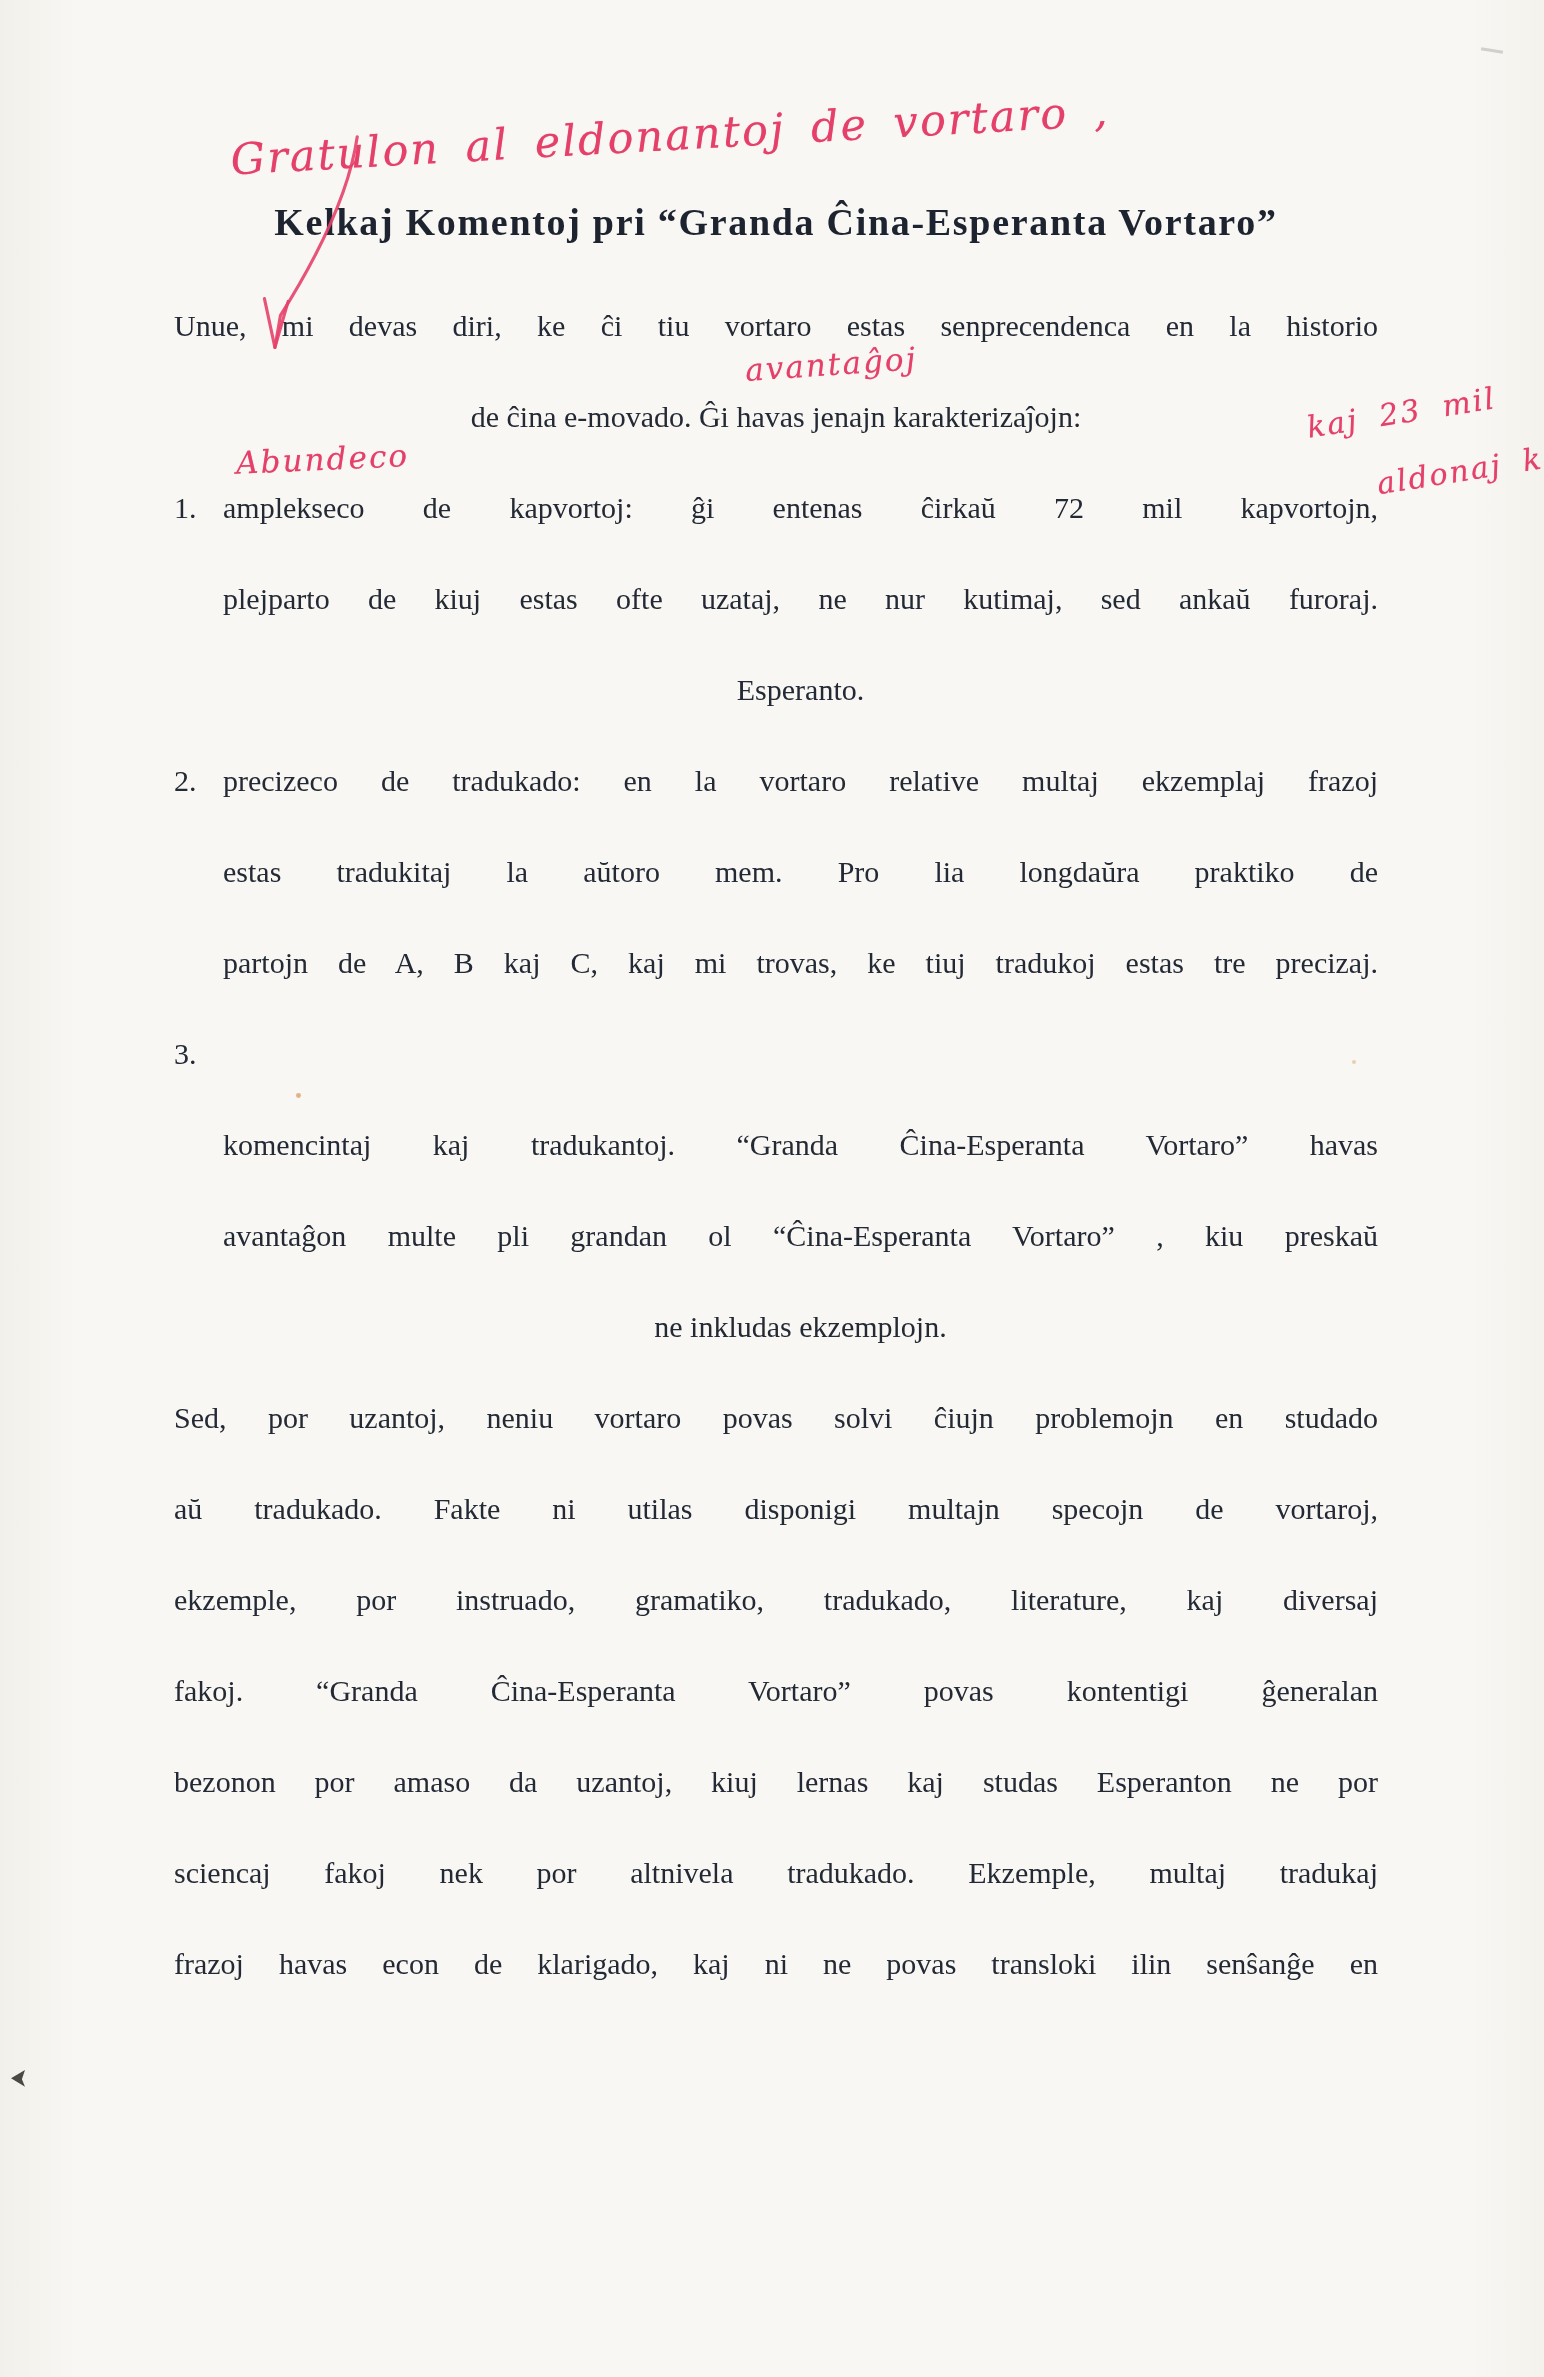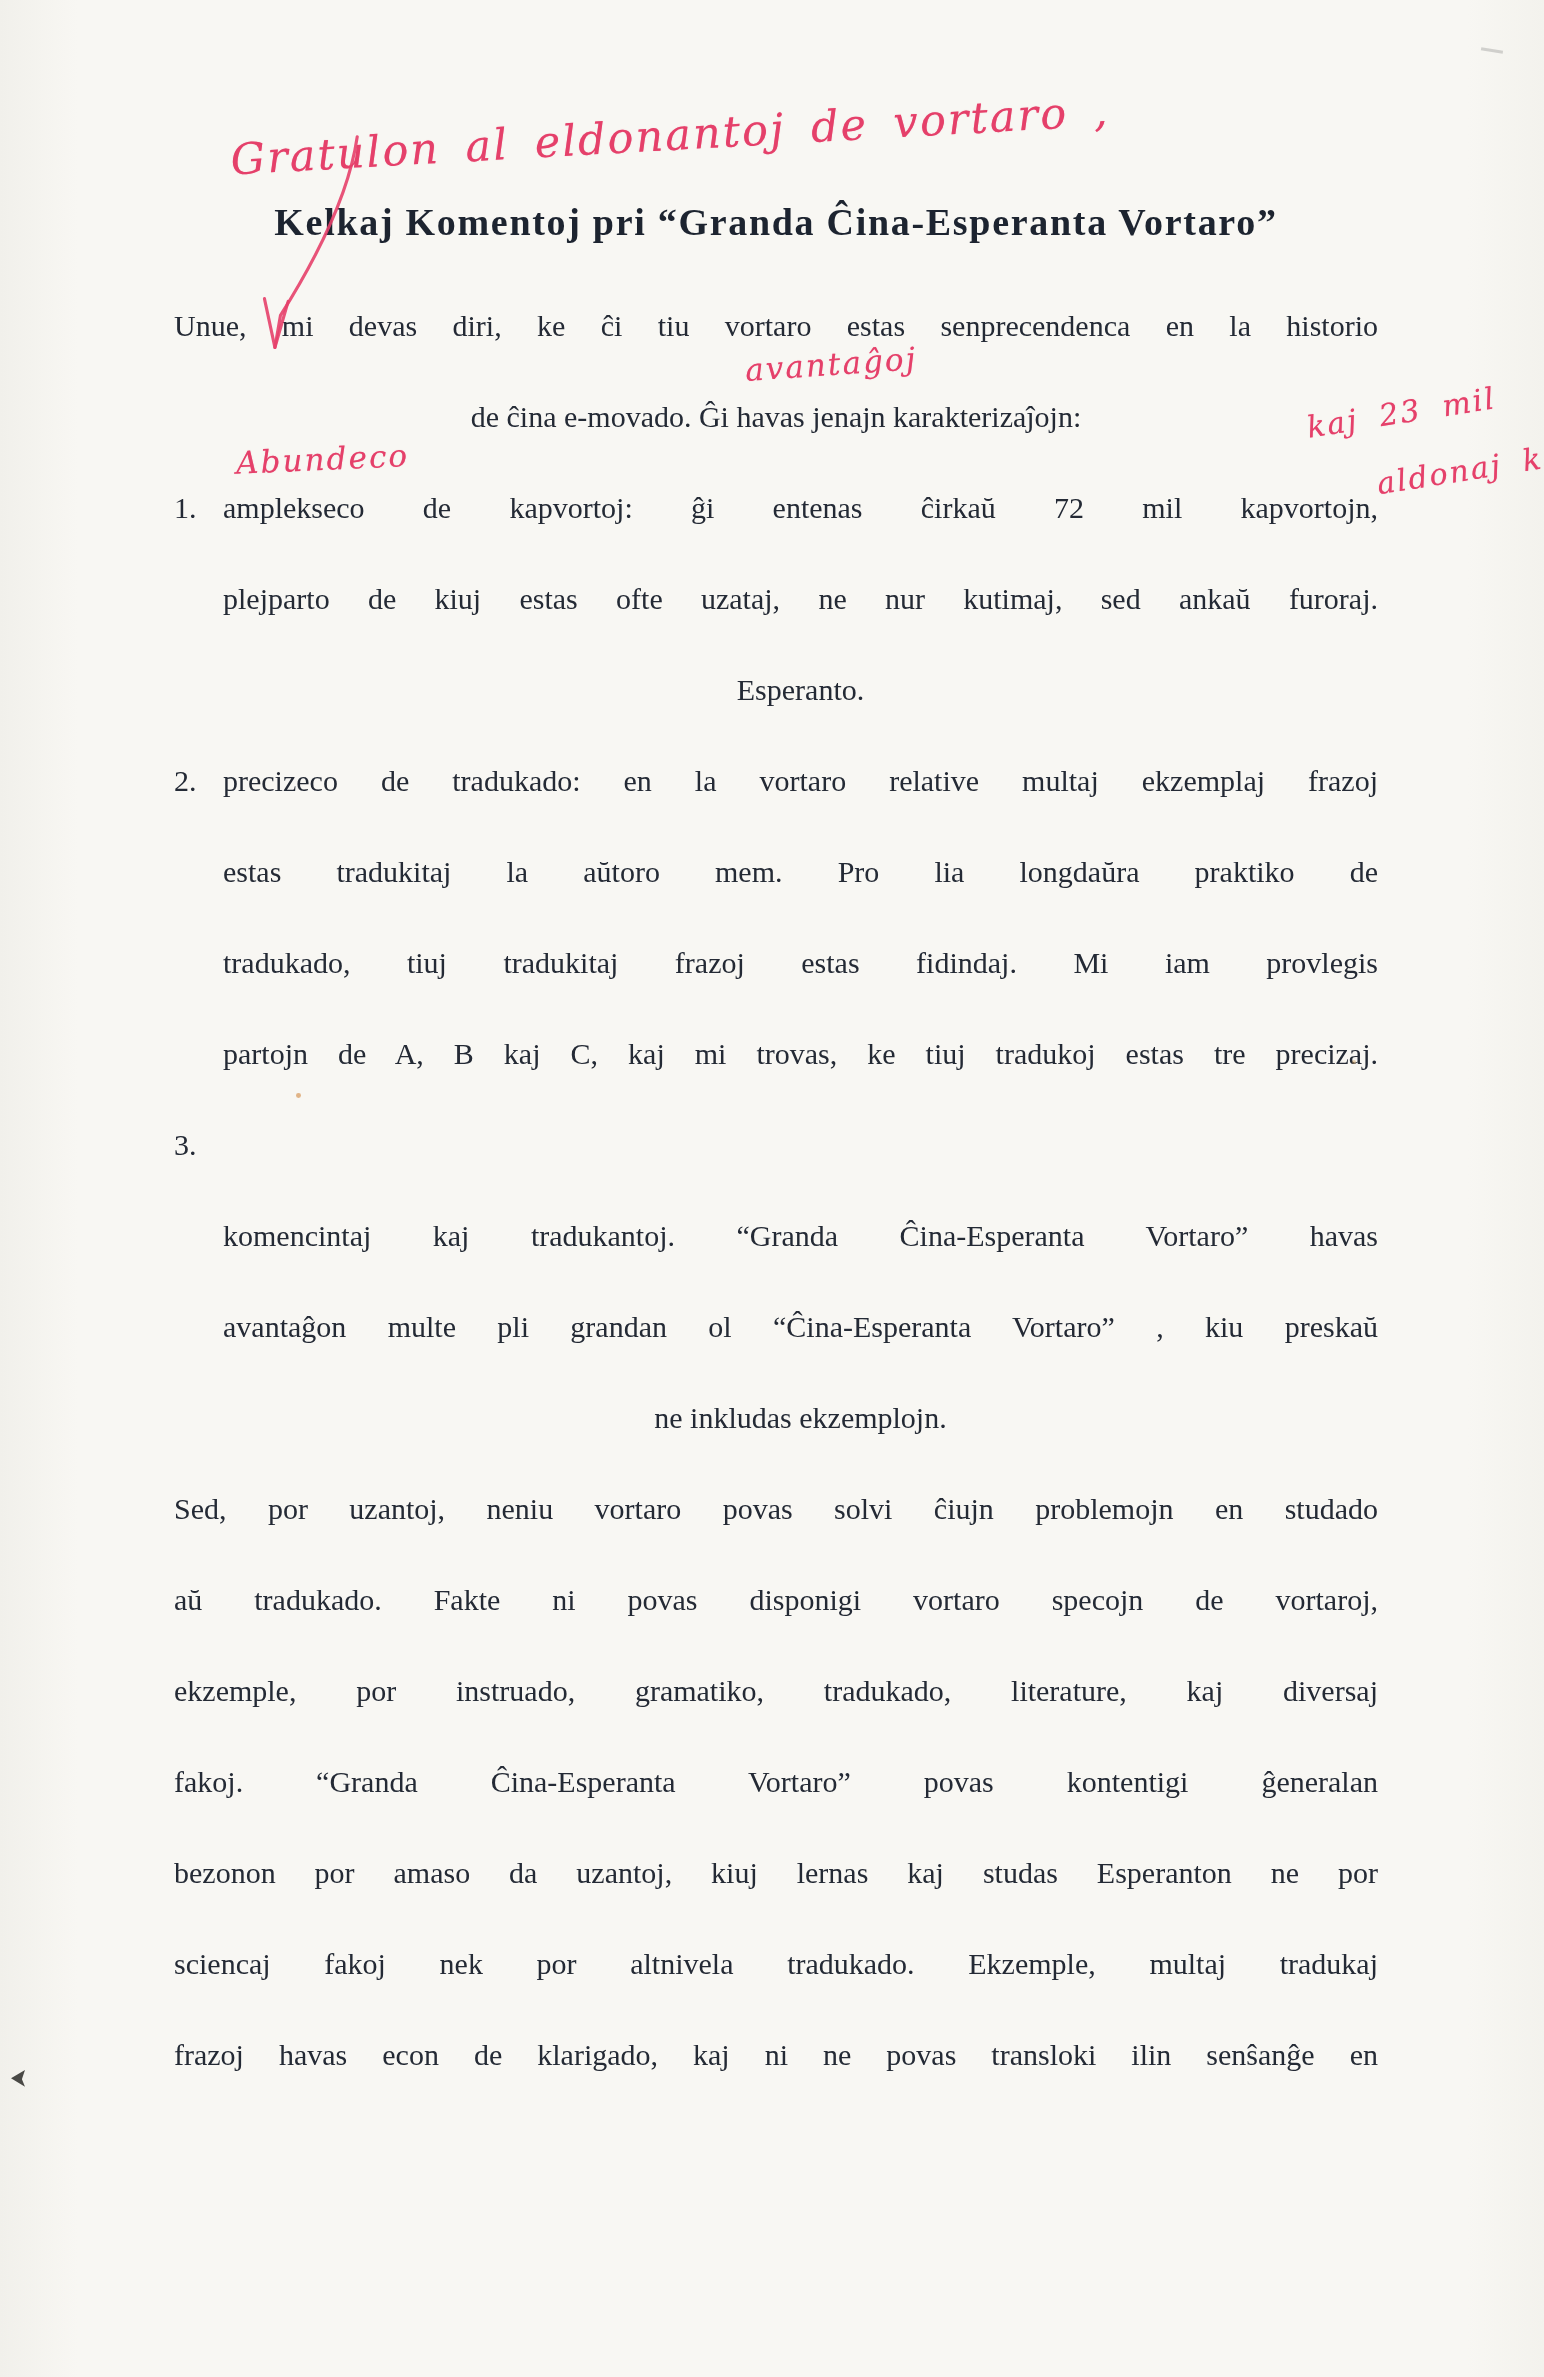--- a/index.html
+++ b/index.html
@@ -72,32 +72,31 @@
   <div class="line j ind">
     <span class="num">1.</span><span>amplekseco de kapvortoj:  ĝi entenas ĉirkaŭ 72 mil kapvortojn,</span>
   </div>
   <div class="line j ind">plejparto de kiuj estas ofte uzataj, ne nur kutimaj, sed ankaŭ furoraj.</div>
   <div class="line l ind">Esperanto.</div>
 
   <div class="line j ind">
     <span class="num">2.</span><span>precizeco de tradukado: en la vortaro relative multaj ekzemplaj frazoj</span>
   </div>
   <div class="line j ind">estas tradukitaj la aŭtoro mem. Pro lia longdaŭra praktiko de</div>
-  <div class="line j ind">tradukado, tiuj tradukitaj frazoj estas fidindaj. Mi iam provlegis</div>
   <div class="line j ind">partojn de A, B kaj C, kaj mi trovas, ke tiuj tradukoj estas tre precizaj.</div>
 
   <div class="line j ind">
     <span class="num">3.</span>
   </div>
   <div class="line j ind">komencintaj kaj tradukantoj. “Granda Ĉina-Esperanta Vortaro” havas</div>
   <div class="line j ind">avantaĝon multe pli grandan ol “Ĉina-Esperanta Vortaro” , kiu preskaŭ</div>
   <div class="line l ind">ne inkludas ekzemplojn.</div>
 
   <div class="line j">Sed, por uzantoj, neniu vortaro povas solvi ĉiujn problemojn en studado</div>
-  <div class="line j">aŭ tradukado. Fakte ni povas disponigi vortaro specojn de vortaroj,</div>
+  <div class="line j">aŭ tradukado. Fakte ni utilas disponigi multajn specojn de vortaroj,</div>
   <div class="line j">ekzemple, por instruado, gramatiko, tradukado, literature, kaj diversaj</div>
   <div class="line j">fakoj. “Granda Ĉina-Esperanta Vortaro” povas kontentigi ĝeneralan</div>
   <div class="line j">bezonon por amaso da uzantoj, kiuj lernas kaj studas Esperanton ne por</div>
   <div class="line j">sciencaj fakoj nek por altnivela tradukado. Ekzemple, multaj tradukaj</div>
   <div class="line j">frazoj havas econ de klarigado, kaj ni ne povas transloki ilin senŝanĝe en</div>
 </div>
 
 <svg class="overlay" width="1544" height="2377" viewBox="0 0 2213 3407">
   <path d="M 512 196 C 500 280, 455 368, 402 452 L 394 498" fill="none" stroke="#e5406a" stroke-width="4.5" stroke-linecap="round" opacity="0.9"></path>
   <path d="M 379 428 L 394 498 L 413 432" fill="none" stroke="#e5406a" stroke-width="4.5" stroke-linecap="round" stroke-linejoin="round" opacity="0.9"></path>

